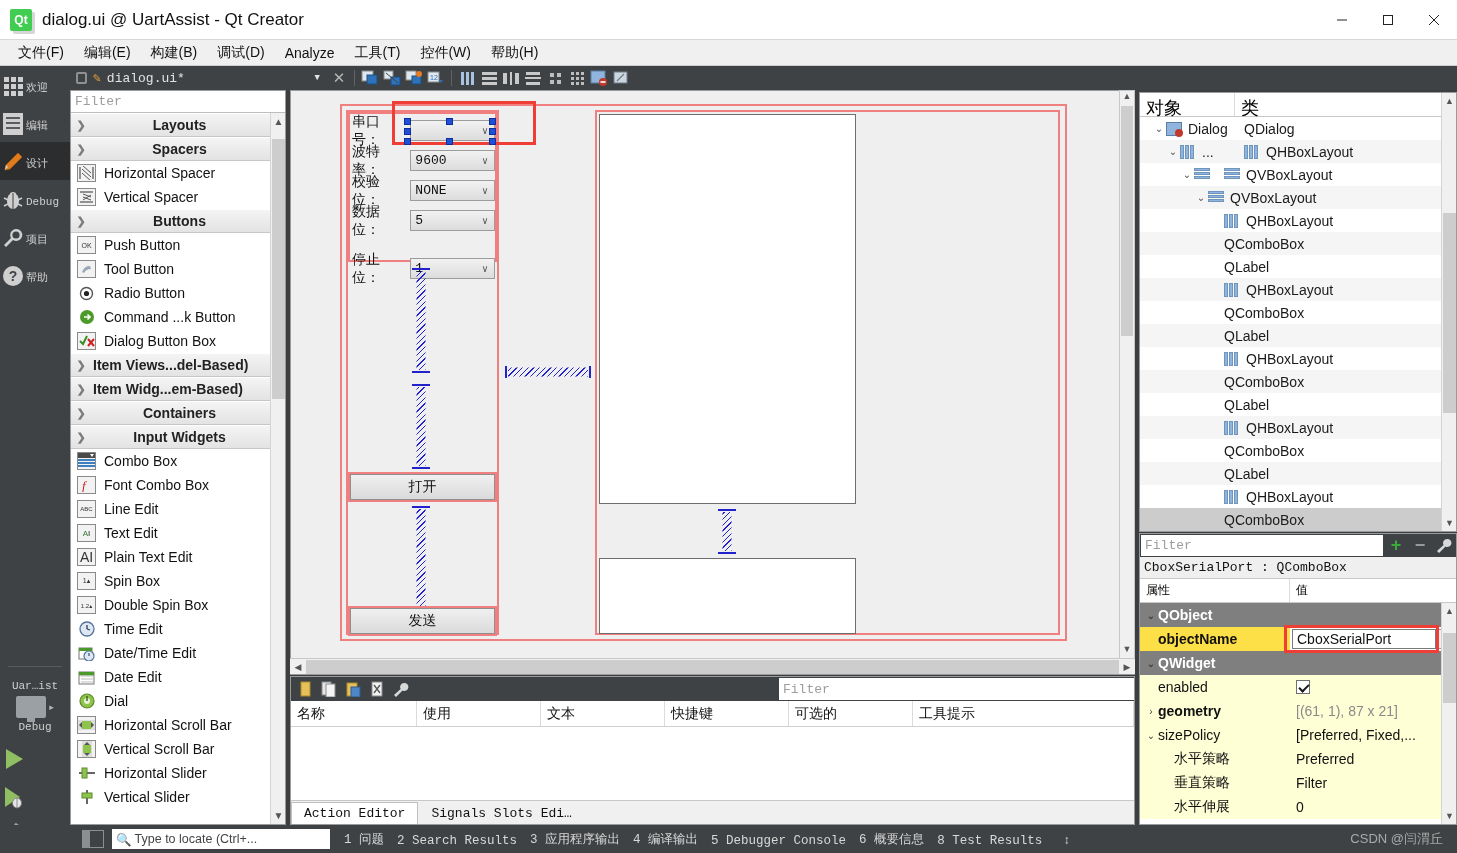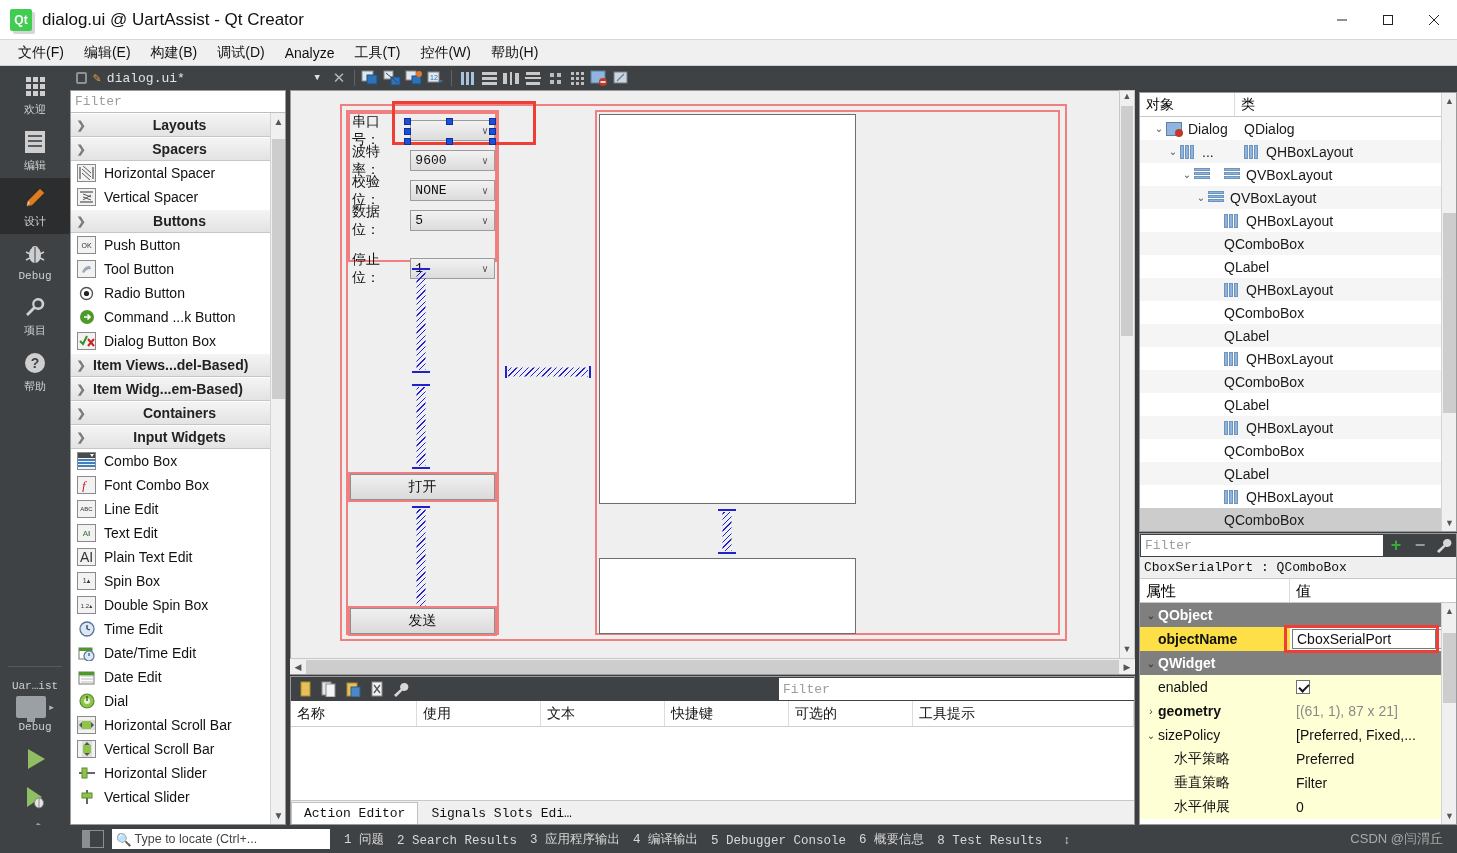--- a/index.html
+++ b/index.html
@@ -46,21 +46,21 @@
     padding:3px 10px; font-size:14px; color:#111;
     font-family:"Liberation Sans", sans-serif; white-space:nowrap;
   }
 
   
   .activitybar {
     position:absolute; left:0; top:66px; width:70px; height:787px;
     background:#3f4244; display:flex; flex-direction:column; align-items:center;
   }
   .act-item {
-    width:70px; padding:7px 0 5px 0; display:flex; flex-direction:column;
+    width:70px; padding:7px 0 5px 0; display:flex; flex-direction:row;
     align-items:center; color:#b6b6b6;
   }
   .act-item.active { background:#2b2d2e; }
   .act-label { font-size:11px; margin-top:3px; color:#cfcfcf; font-family:"Liberation Sans", sans-serif;}
   .act-label.mono { font-family:"Liberation Mono", monospace; font-size:11px; }
   .act-ico { width:26px; height:26px; display:flex; align-items:center; justify-content:center; }
   .grid-ico { display:grid; grid-template-columns:repeat(3,5px); grid-gap:2px; }
   .grid-ico i { width:5px; height:5px; background:#cfcfcf; display:block; }
   .doc-ico { width:20px; height:22px; background:#cfcfcf; position:relative; }
   .doc-ico i{ position:absolute; left:3px; right:3px; height:2px; background:#5a5d5f; display:block;}
@@ -230,21 +230,21 @@
     font-family:"Liberation Mono", monospace; font-size:13px; color:#111;
     padding:3px 12px; border:1px solid #c0c0c0; border-bottom:none; background:#e4e4e4;
   }
   .ae-tab.active { background:#fff; }
 
   
   .objinspector {
     position:absolute; left:1139px; top:92px; width:318px; height:440px;
     background:#fff; border:1px solid #9a9a9a; display:flex; flex-direction:column;
   }
-  .oi-head { height:24px; display:flex; border-bottom:1px solid #c8c8c8; font-size:14px; }
+  .oi-head { height:24px; display:flex; border-bottom:1px solid #c8c8c8; font-size:18px; }
   .oi-head div { padding:3px 6px; }
   .oi-head .c1 { width:95px; border-right:1px solid #dcdcdc; }
   .oi-rows { flex:1; overflow:hidden; }
   .oi-row { height:23px; display:flex; align-items:center; font-size:14px; color:#1a1a1a; }
   .oi-row.alt { background:#f5f5f5; }
   .oi-row.sel { background:#cccccc; }
   .oi-arrow { width:14px; text-align:center; font-size:10px; color:#555; flex:none; }
   .ico-layout-h { width:16px;height:14px;display:flex;gap:1px;flex:none;}
   .ico-layout-h i { width:4px;height:14px;background:#8fb4dd;display:block;border:1px solid #6f95bd;}
   .ico-layout-v { width:16px;height:14px;display:flex;flex-direction:column;gap:1px;flex:none;}
@@ -266,21 +266,21 @@
     flex:1; height:21px; margin:1px; background:#fff; color:#9d9d9d;
     font-family:"Liberation Mono", monospace; font-size:13px;
     display:flex; align-items:center; padding-left:4px;
   }
   .pe-btn { width:24px;height:23px;display:flex;align-items:center;justify-content:center;color:#dcdcdc;font-size:15px;}
   .pe-obj {
     height:22px; background:#efefef; border-bottom:1px solid #c8c8c8;
     font-family:"Liberation Mono", monospace; font-size:13px; color:#111;
     display:flex; align-items:center; padding-left:4px;
   }
-  .pe-head { height:24px; display:flex; border-bottom:1px solid #c8c8c8; font-size:15px;}
+  .pe-head { height:24px; display:flex; border-bottom:1px solid #c8c8c8; font-size:12px;}
   .pe-head .c1 { width:150px; padding:3px 6px; border-right:1px solid #dcdcdc;}
   .pe-head .c2 { padding:3px 6px; }
   .pe-rows { flex:1; overflow:hidden; position:relative; }
   .pe-row { height:24px; display:flex; align-items:center; font-size:14px; color:#111; }
   .pe-row .k { width:150px; display:flex; align-items:center; padding-left:4px; height:100%;}
   .pe-row .v { flex:1; padding-left:6px; height:100%; display:flex; align-items:center; }
   .pe-row.group { background:#7f7f7f; color:#fff; font-weight:bold; }
   .pe-row.group .k { color:#fff; }
   .pe-row.yellow .k, .pe-row.yellow .v { background:#ffffd6; }
   .pe-row.peach .k { background:#fde047; }

